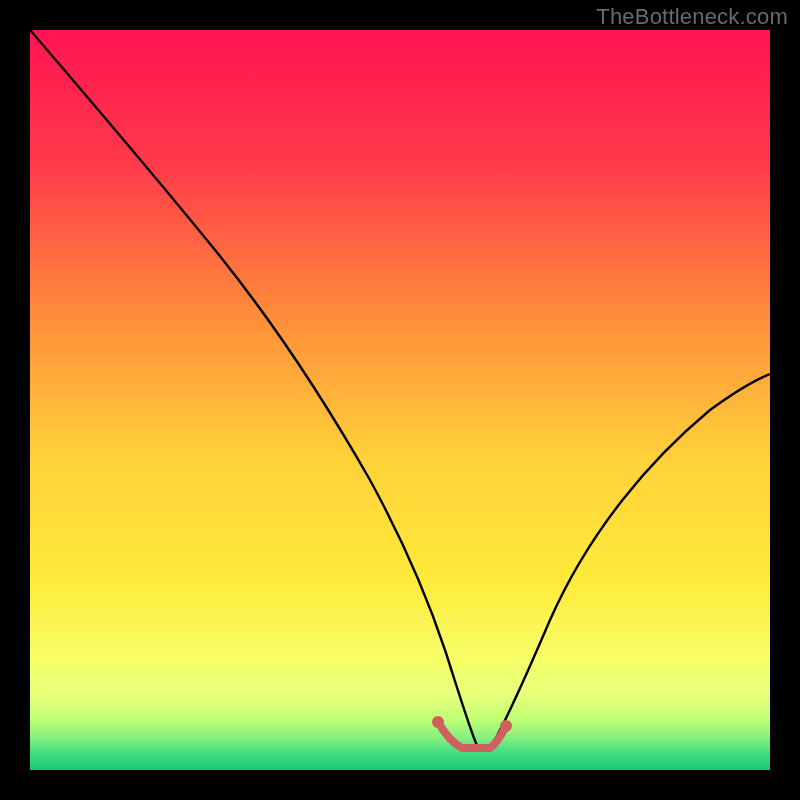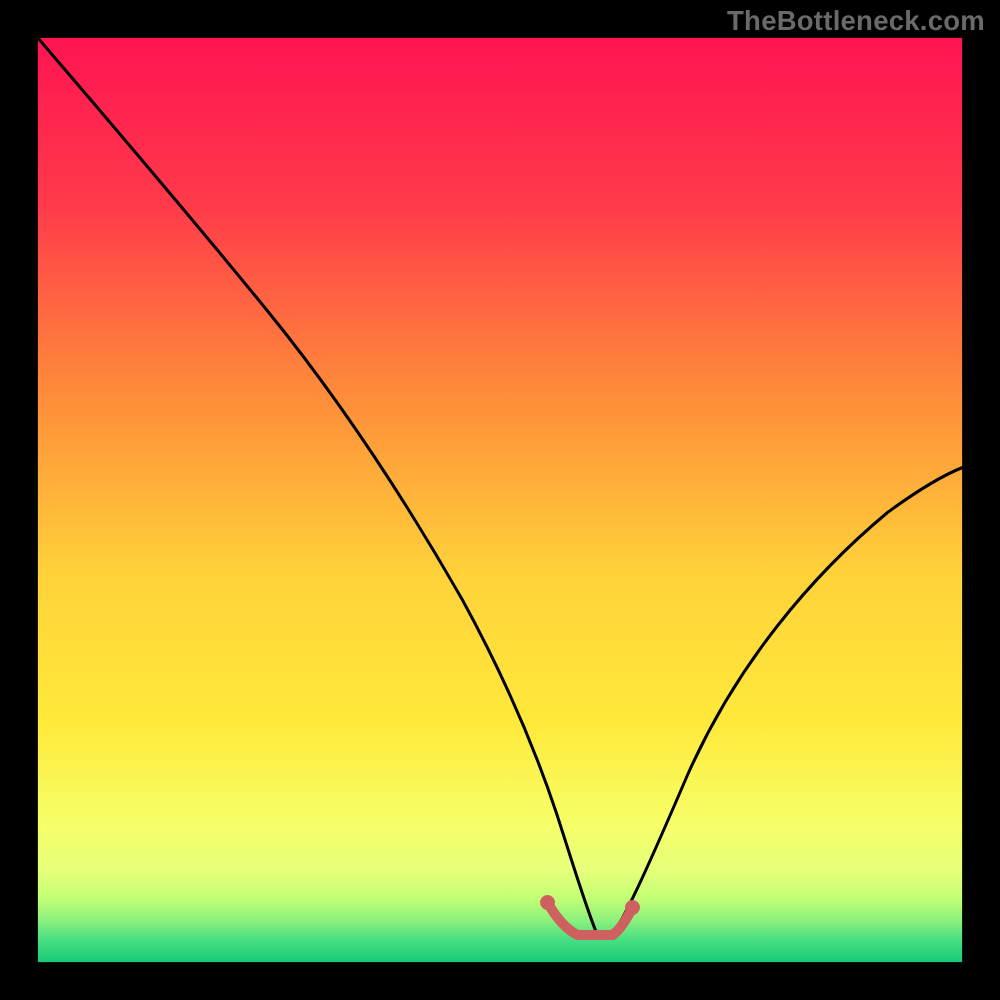--- a/index.html
+++ b/index.html
@@ -40,21 +40,21 @@
     width: 100%;
     height: 100%;
   }
   .watermark {
     position: absolute;
     top: 4px;
     right: 12px;
     font-family: Arial, Helvetica, sans-serif;
     font-size: 22px;
     color: #6a6a6a;
-    font-weight: 700;
+    font-weight: 400;
     letter-spacing: 0.2px;
   }
 </style>
 </head>
 <body>
 
 <div class="frame">
 
   <div class="watermark">TheBottleneck.com</div>
 

